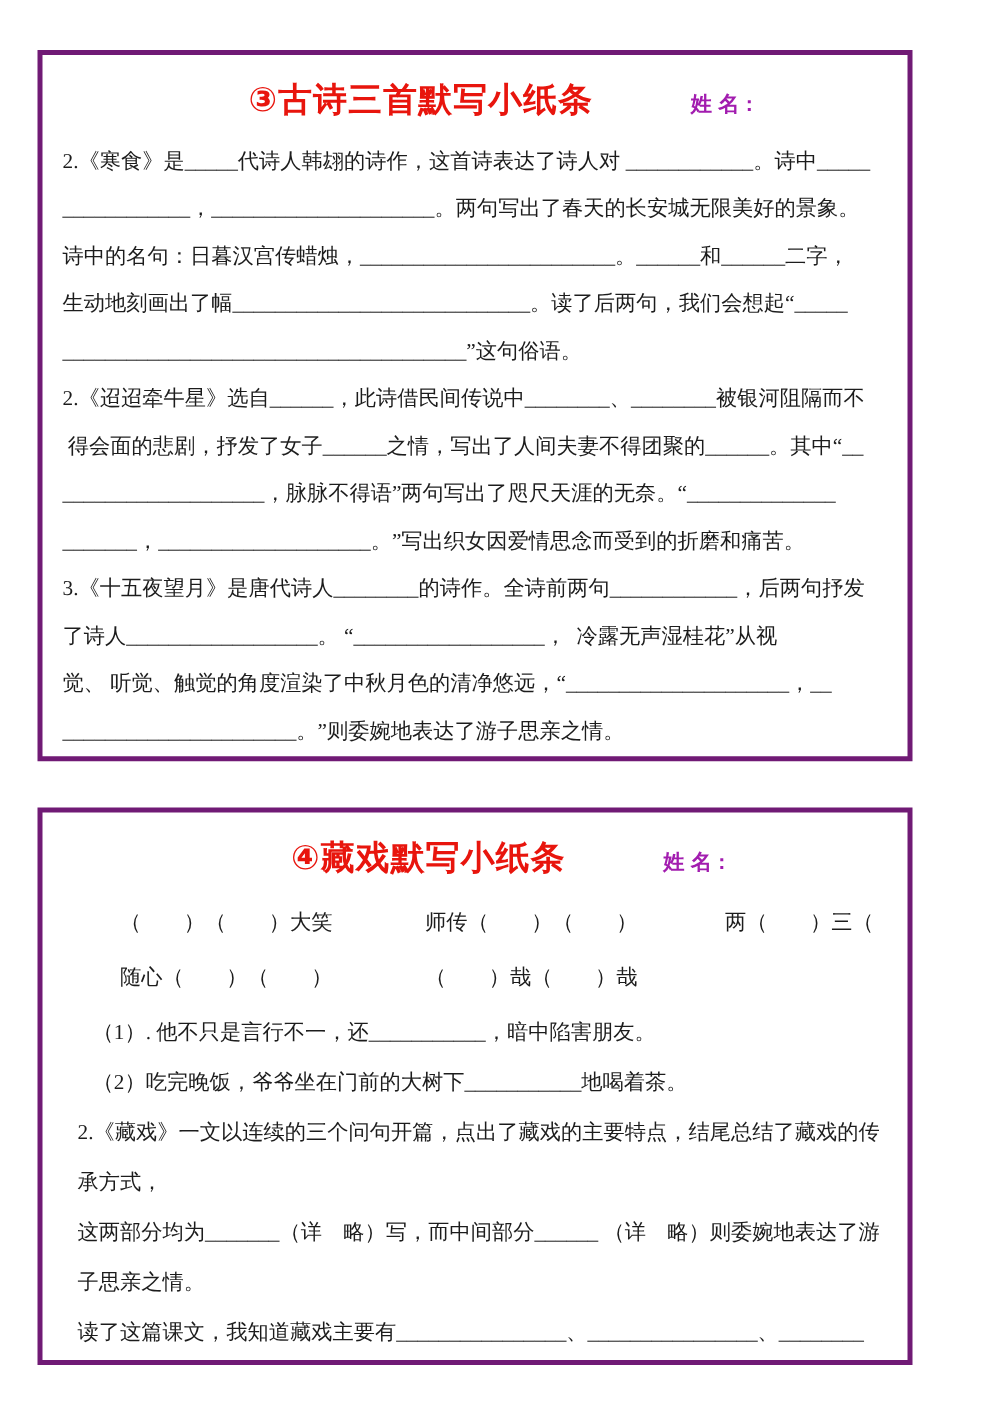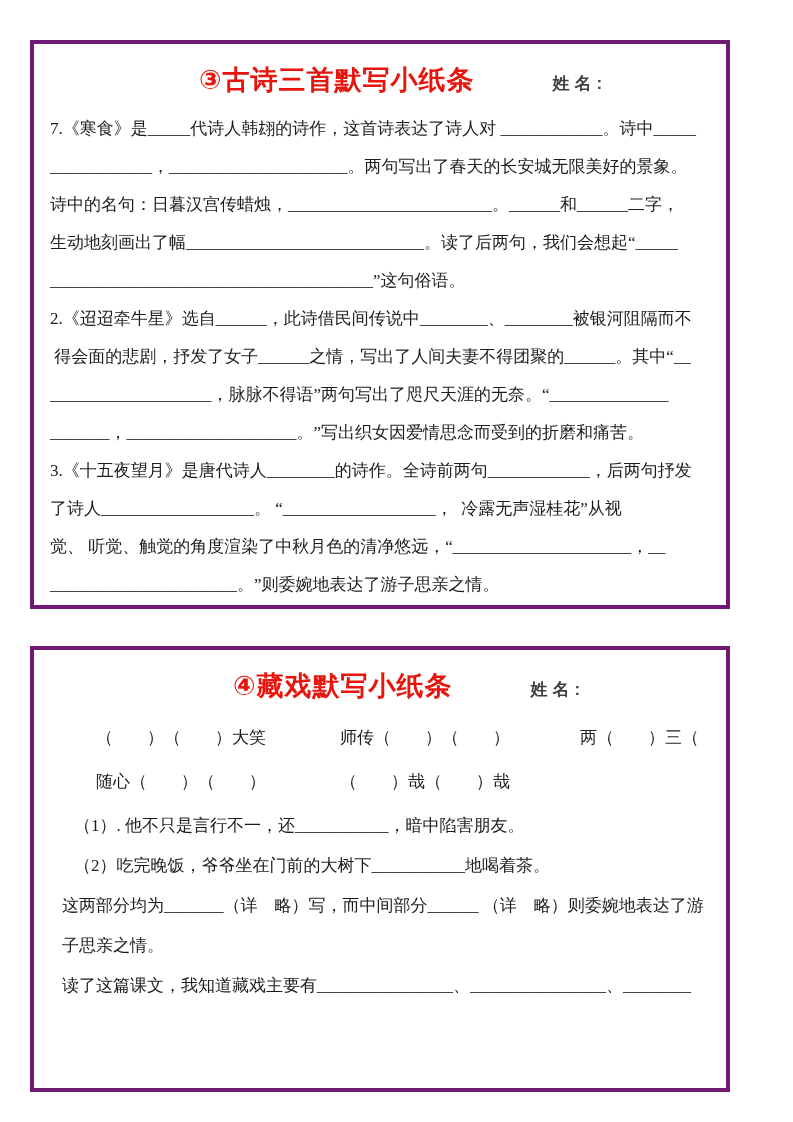--- a/index.html
+++ b/index.html
@@ -33,21 +33,21 @@
     font-weight:bold;
     font-size:27px;
     letter-spacing:1px;
     color:#e8150d;
   }
   .name-label{
     font-family:"Liberation Sans","DejaVu Sans",sans-serif;
     font-weight:bold;
     font-size:17px;
     letter-spacing:5px;
-    color:#404040;
+    color:#a21caf;
   }
   .line{
     margin:0;
     font-size:17px;
     line-height:38px;
     white-space:pre-wrap;
     word-break:break-all;
   }
   .slip--4 .line{line-height:40px;}
   .word-grid{
@@ -65,21 +65,21 @@
 <body>
 
 <div class="page">
 
   <section class="slip slip--3">
     <div class="title-row">
       <h1 class="slip-title">③古诗三首默写小纸条</h1>
       <span class="name-label">姓名:</span>
     </div>
     <div>
-      <p class="line">7.《寒食》是_____代诗人韩翃的诗作，这首诗表达了诗人对 ____________。诗中_____</p>
+      <p class="line">2.《寒食》是_____代诗人韩翃的诗作，这首诗表达了诗人对 ____________。诗中_____</p>
       <p class="line">____________，_____________________。两句写出了春天的长安城无限美好的景象。</p>
       <p class="line">诗中的名句：日暮汉宫传蜡烛，________________________。______和______二字，</p>
       <p class="line">生动地刻画出了幅____________________________。读了后两句，我们会想起“_____</p>
       <p class="line">______________________________________”这句俗语。</p>
       <p class="line">2.《迢迢牵牛星》选自______，此诗借民间传说中________、________被银河阻隔而不</p>
       <p class="line"> 得会面的悲剧，抒发了女子______之情，写出了人间夫妻不得团聚的______。其中“__</p>
       <p class="line">___________________，脉脉不得语”两句写出了咫尺天涯的无奈。“______________</p>
       <p class="line">_______，____________________。”写出织女因爱情思念而受到的折磨和痛苦。</p>
       <p class="line">3.《十五夜望月》是唐代诗人________的诗作。全诗前两句____________，后两句抒发</p>
       <p class="line">了诗人__________________。 “__________________，  冷露无声湿桂花”从视</p>
@@ -99,19 +99,20 @@
         <span class="cell">（　　）（　　）大笑</span>
         <span class="cell">师传（　　）（　　）</span>
         <span class="cell">两（　　）三（　　）</span>
         <span class="cell">随心（　　）（　　）</span>
         <span class="cell">（　　）哉（　　）哉</span>
       </div>
 
       <p class="line indent">（1）. 他不只是言行不一，还___________，暗中陷害朋友。</p>
       <p class="line indent">（2）吃完晚饭，爷爷坐在门前的大树下___________地喝着茶。</p>
 
+      <p class="line">2.《藏戏》一文以连续的三个问句开篇，点出了藏戏的主要特点，结尾总结了藏戏的传承方式，</p>
       <p class="line">这两部分均为_______（详　略）写，而中间部分______ （详　略）则委婉地表达了游子思亲之情。</p>
       <p class="line">读了这篇课文，我知道藏戏主要有________________、________________、________</p>
 
     </div>
   </section>
 
 </div>
 
 </body></html>

